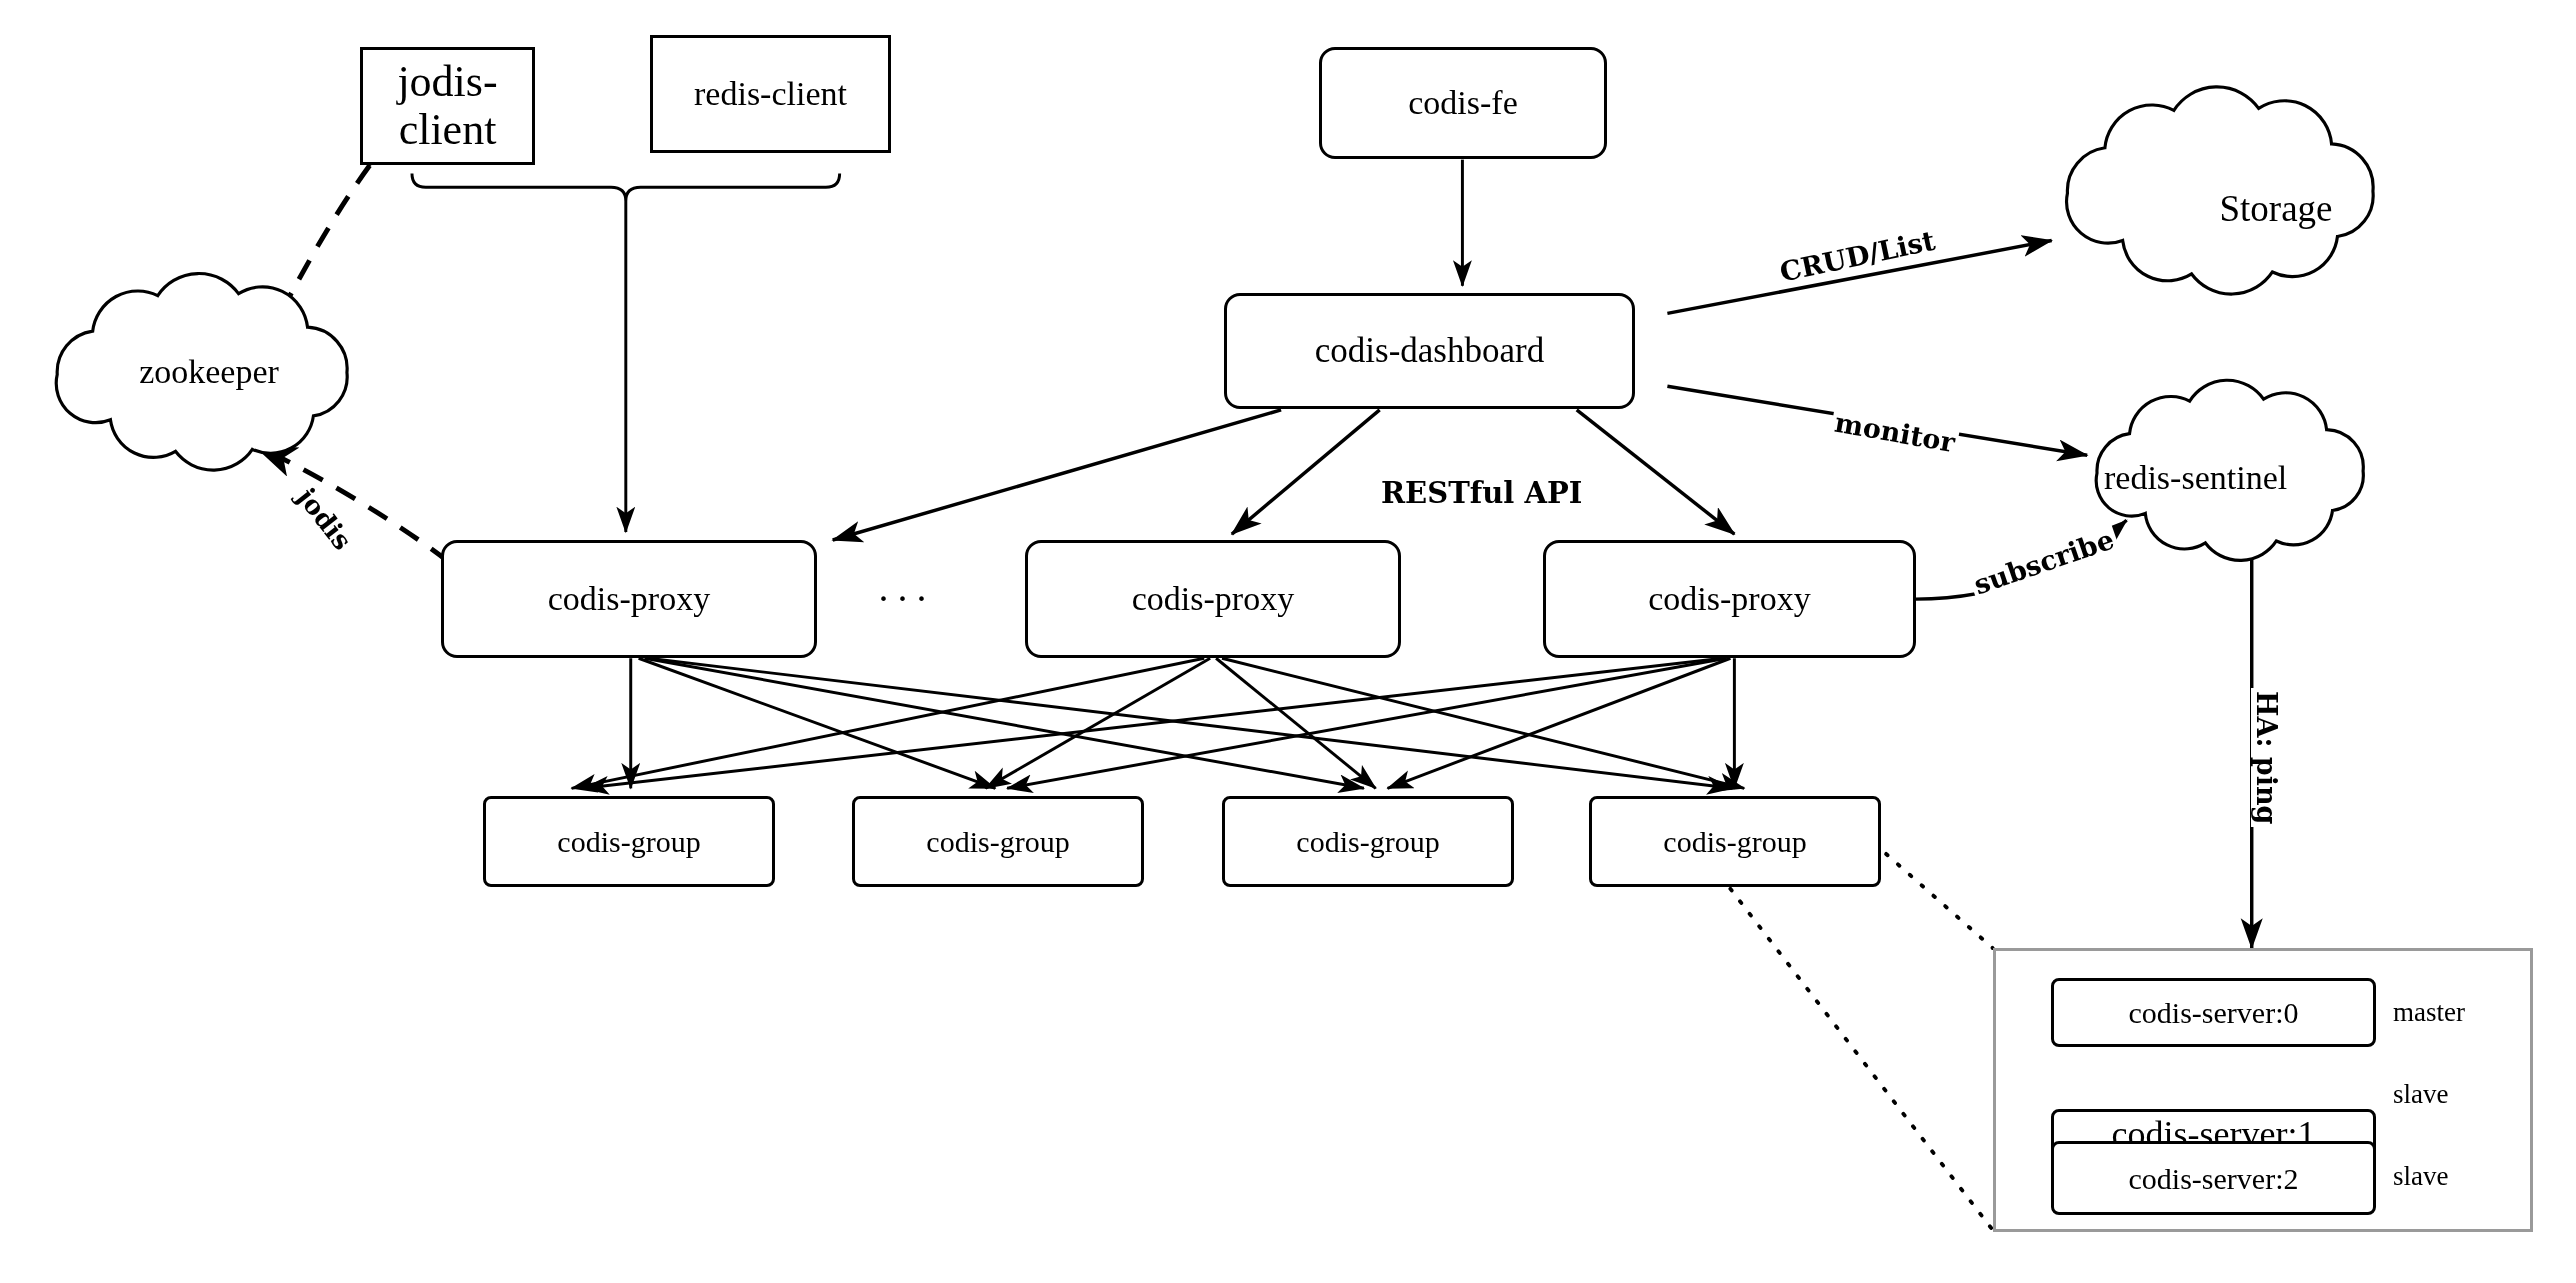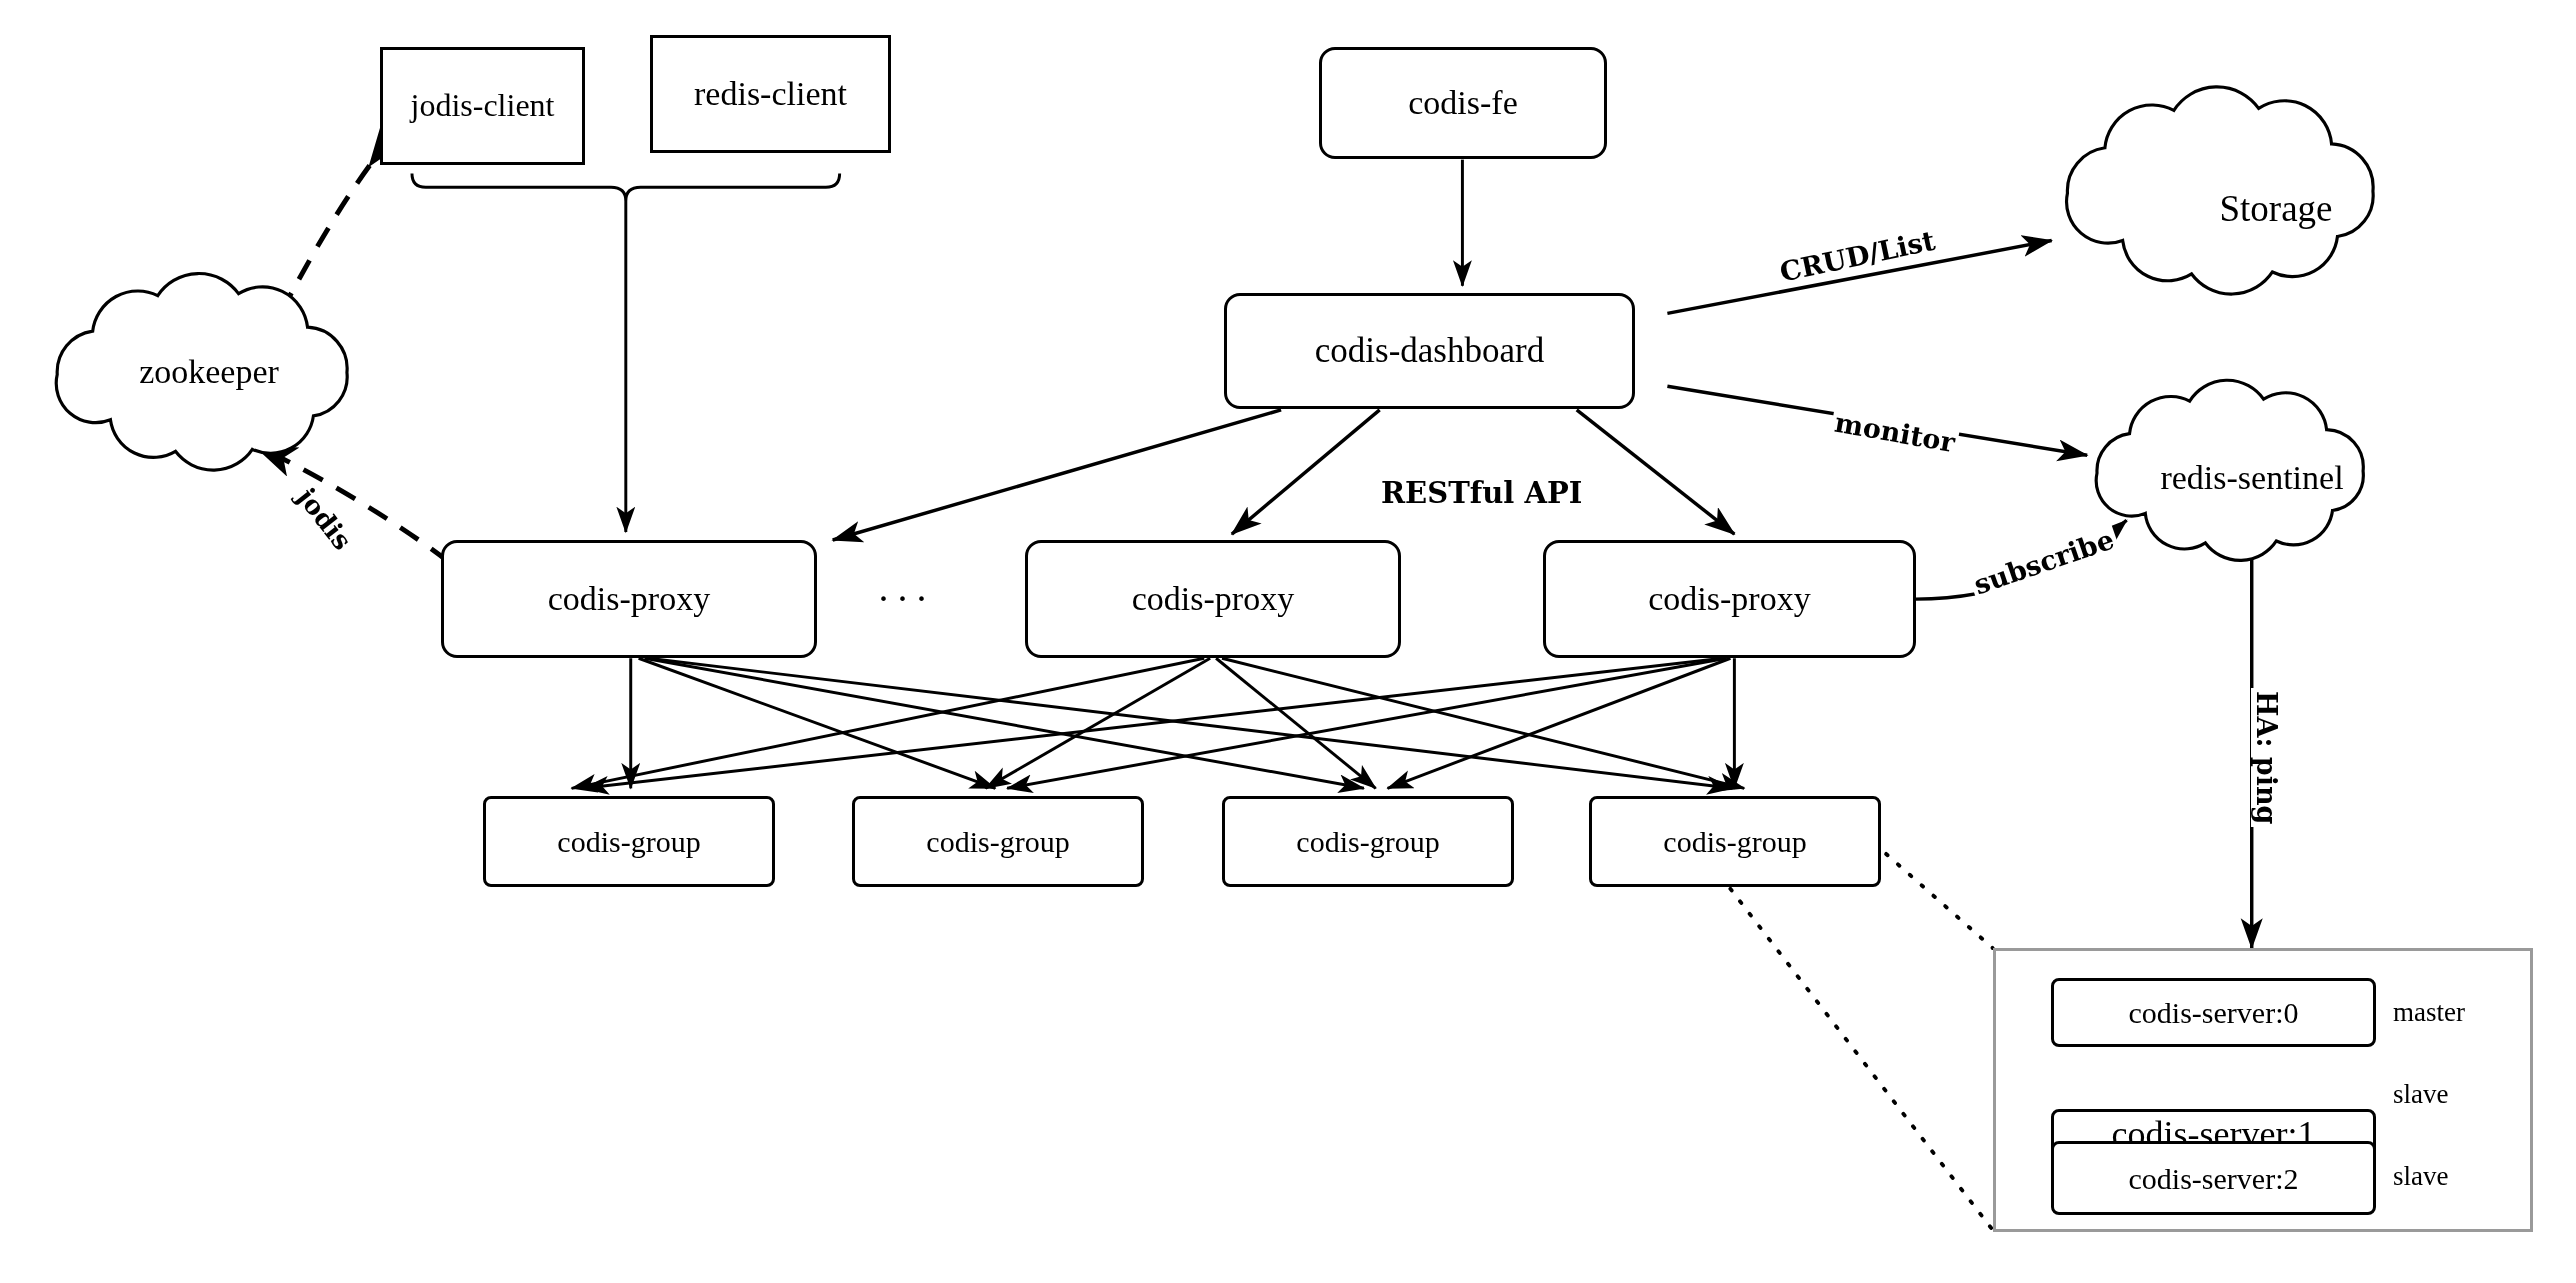--- a/index.html
+++ b/index.html
@@ -158,41 +158,41 @@
              a 45 45 0 0 1 75 -2
              a 42 42 0 0 1 64 31
              a 38 38 0 0 1 37 42
              a 36 36 0 0 1 -31 40
              a 40 40 0 0 1 -57 31
              a 44 44 0 0 1 -72 2
              a 40 40 0 0 1 -61 -30
              a 36 36 0 0 1 -49 -41 z" fill="#ffffff" stroke="#000000" stroke-width="3.2"></path>
   </svg>
 
-  <div class="node node-rect" style="left:360px; top:47px; width:205px; height:118px; font-size:32px;margin-left:20px;">
+  <div class="node node-rect" style="left:360px; top:47px; width:175px; height:118px; font-size:44px;">
     <span>jodis-client</span>
   </div>
 
   <div class="node node-rect" style="left:650px; top:35px; width:241px; height:118px; font-size:34px;">
     <span>redis-client</span>
   </div>
 
   <div class="plain-label" style="left:71px; top:353px; width:276px; text-align:center; font-size:34px;">zookeeper</div>
 
   <div class="node node-round" style="left:1319px; top:47px; width:288px; height:112px; font-size:34px;">
     <span>codis-fe</span>
   </div>
 
   <div class="node node-round" style="left:1224px; top:293px; width:411px; height:116px; font-size:35px;">
     <span>codis-dashboard</span>
   </div>
 
   <div class="plain-label" style="left:2089px; top:168px; width:374px; text-align:center; font-size:37px;margin-top:19px;">Storage</div>
 
-  <div class="plain-label" style="left:2104px; top:459px; width:296px; text-align:center; font-size:34px;">redis-sentinel</div>
+  <div class="plain-label" style="left:2104px; top:459px; width:296px; font-size:34px;">redis-sentinel</div>
 
   <div class="node node-round" style="left:441px; top:540px; width:376px; height:118px; font-size:34px;">
     <span>codis-proxy</span>
   </div>
 
   <div class="ellipsis" style="left:877px; top:576px; font-size:39px;">···</div>
 
   <div class="node node-round" style="left:1025px; top:540px; width:376px; height:118px; font-size:34px;">
     <span>codis-proxy</span>
   </div>

